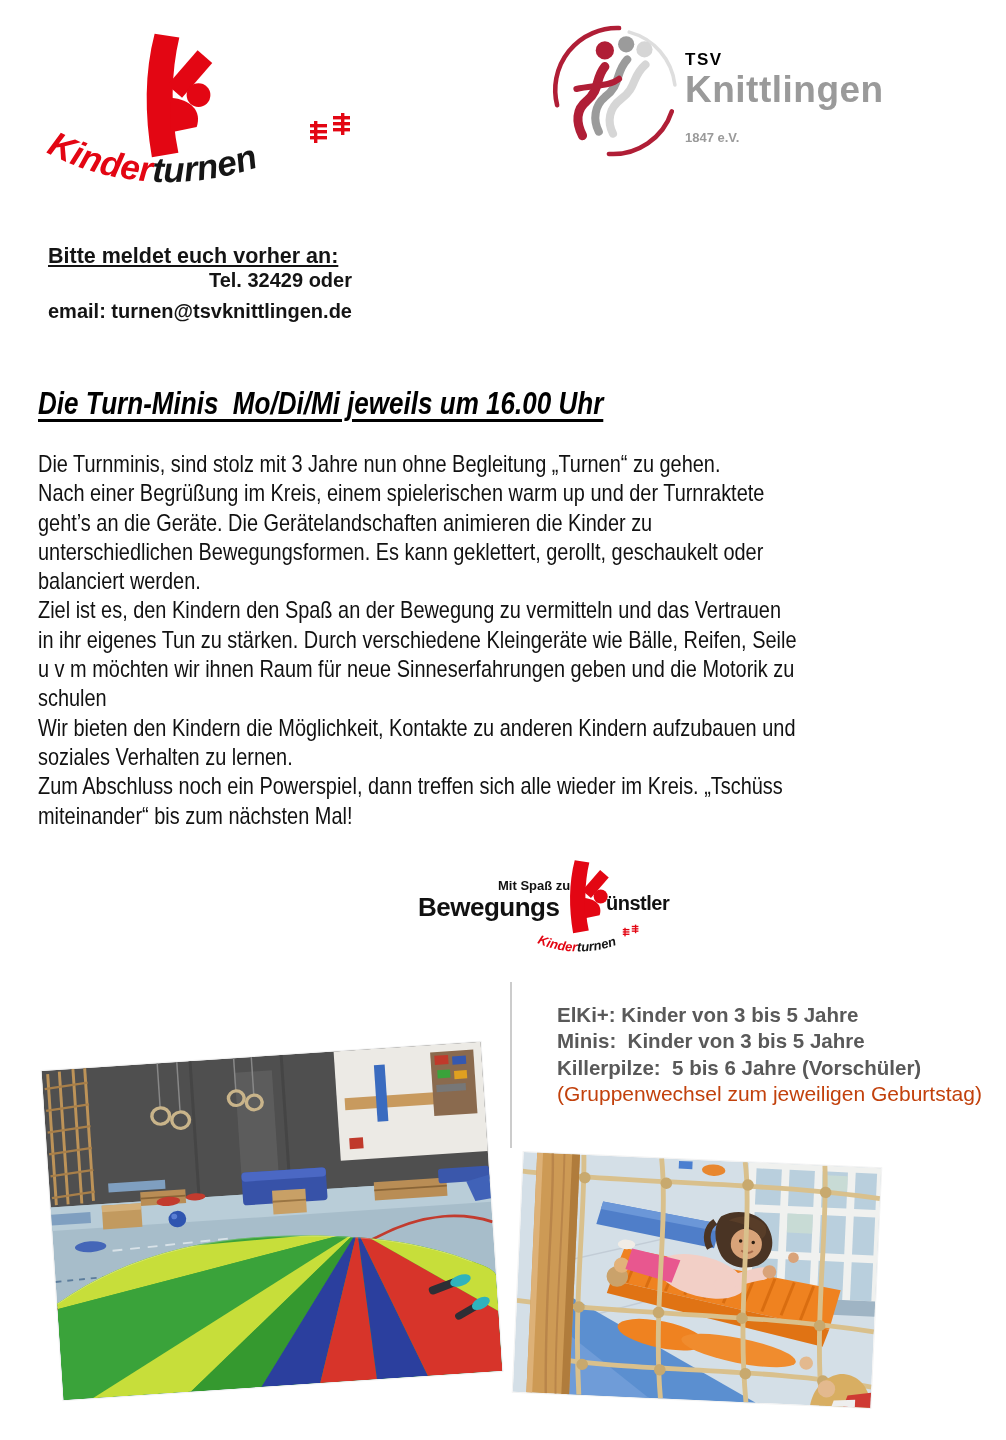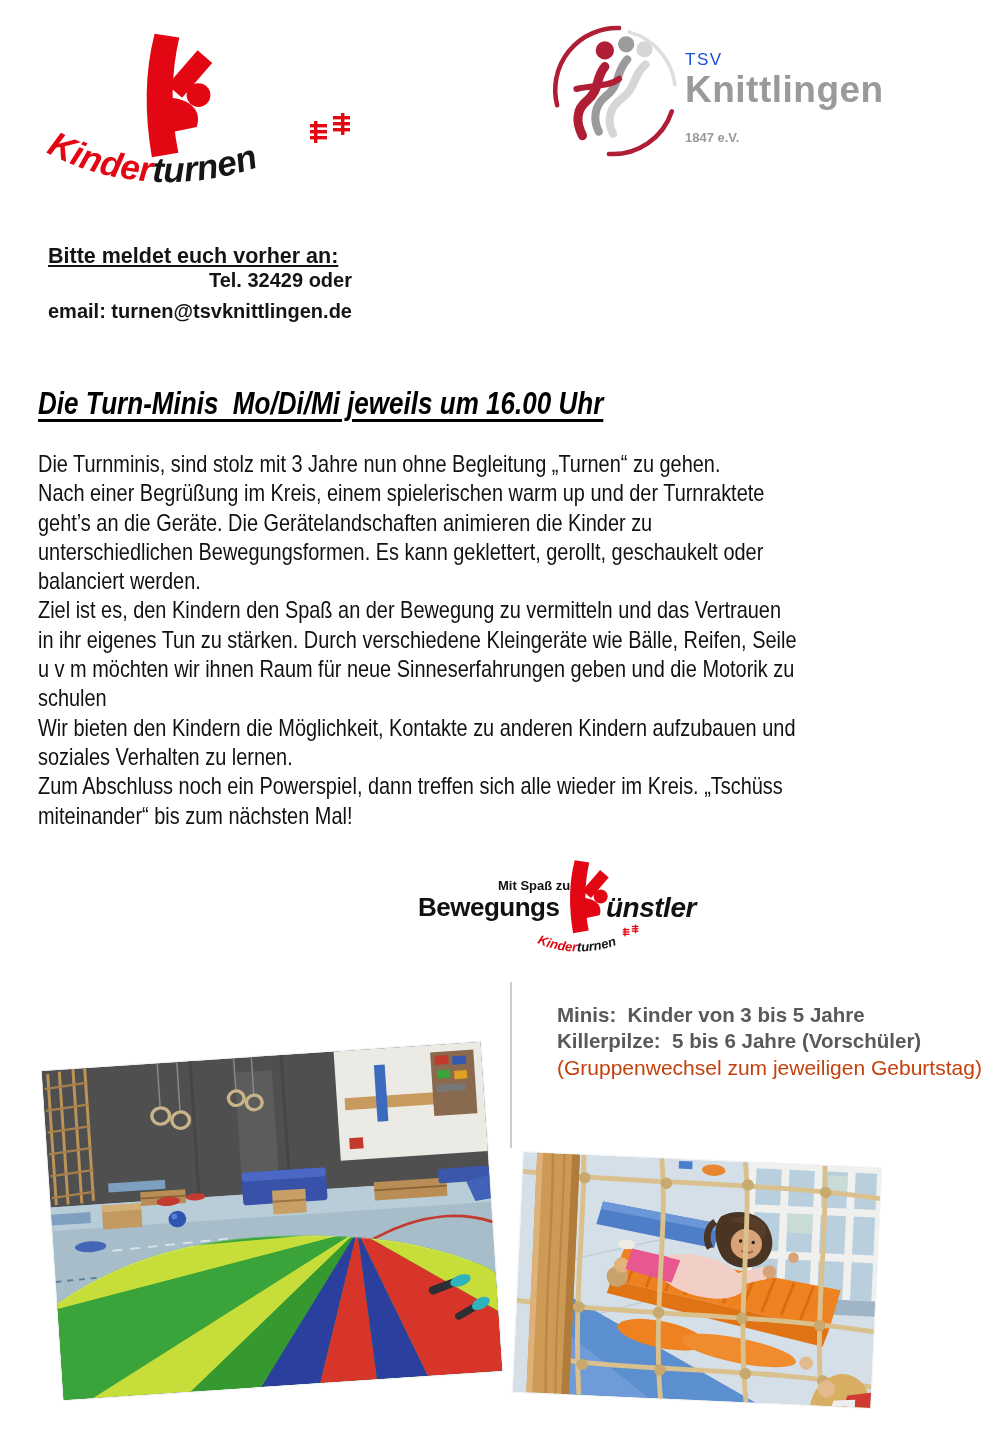--- a/index.html
+++ b/index.html
@@ -12,21 +12,21 @@
 
   
   .kt-logo{left:40px;top:28px;width:330px;height:172px;}
   .kt-figure{left:82px;top:4px;width:100px;height:128px;}
   .kt-arc{left:2px;top:98px;width:282px;height:78px;}
   .kt-dtb{left:268px;top:84px;width:46px;height:32px;}
 
   .tsv-logo{left:548px;top:20px;width:400px;height:152px;}
   .tsv-emblem{left:0;top:4px;width:134px;height:134px;}
   .tsv-text{left:137px;top:30px;}
-  .tsv-abbr{color:#1d4ed8;font-size:17px;font-weight:normal;letter-spacing:1.5px;}
+  .tsv-abbr{color:#000000;font-size:17px;font-weight:bold;letter-spacing:1.5px;}
   .tsv-name{color:#9a9a9a;font-size:37px;font-weight:bold;letter-spacing:.5px;line-height:40px;}
   .tsv-founded{color:#9a9a9a;font-size:13px;font-weight:bold;margin-top:20px;}
 
   
   .contact{left:48px;top:244px;}
   .contact-heading{font-size:21.5px;font-weight:bold;text-decoration:underline;white-space:pre;}
   .contact-line{font-size:20px;font-weight:bold;margin-bottom:8px;white-space:pre;text-align:right;}
 
   
   .doc-title{
@@ -38,21 +38,21 @@
     left:38px;top:449px;width:1200px;
     transform:scaleX(.83);transform-origin:left top;
     font-size:24px;line-height:29.3px;color:#111;
   }
   .body-line{white-space:pre;}
 
   
   .bk-logo{left:410px;top:852px;width:320px;height:110px;}
   .bk-tagline{left:88px;top:26px;font-size:13px;font-weight:bold;color:#111;}
   .bk-left{left:8px;top:40px;font-size:26px;font-weight:900;letter-spacing:-.5px;color:#111;text-align:center;}
-  .bk-right{left:196px;top:40px;font-size:28px;font-weight:900;letter-spacing:-.5px;color:#111;font-style:italic;}
+  .bk-right{left:196px;top:40px;font-size:20px;font-weight:900;letter-spacing:-.5px;color:#111;}
   .bk-figure{left:148px;top:4px;width:54px;height:82px;}
   .bk-arc{left:124px;top:80px;width:102px;height:26px;}
   .bk-dtb{left:212px;top:72px;width:18px;height:13px;}
 
   
   .groups-rule{left:510px;top:982px;width:2px;height:166px;background:#cccccc;}
   .groups{left:557px;top:1002px;color:#595959;}
   .group-line{font-size:20.5px;font-weight:bold;line-height:26.4px;white-space:pre;}
   .group-note{font-size:21px;font-weight:normal;line-height:26.4px;color:#c2410c;white-space:pre;}
 
@@ -179,20 +179,21 @@
         <rect x="25" y="4" width="17" height="3.4"></rect>
           <rect x="25" y="10" width="17" height="3.4"></rect>
         <rect x="25" y="16" width="17" height="3.4"></rect>
           <rect x="33" y="1" width="3.4" height="22"></rect>
       </g>
     </svg>
   </div>
 
   <div class="abs groups-rule"></div>
   <div class="abs groups">
+    <div class="group-line">ElKi+: Kinder von 3 bis 5 Jahre</div>
     <div class="group-line">Minis:  Kinder von 3 bis 5 Jahre</div>
     <div class="group-line">Killerpilze:  5 bis 6 Jahre (Vorschüler)</div>
     <div class="group-note">(Gruppenwechsel zum jeweiligen Geburtstag)</div>
   </div>
 
   <div class="abs photo photo-left">
     <svg viewBox="0 0 448 362" preserveAspectRatio="none">
 
       <rect x="0" y="0" width="448" height="152" fill="#4f4f4f"></rect>
       <rect x="150" y="0" width="3" height="150" fill="#454545"></rect>

